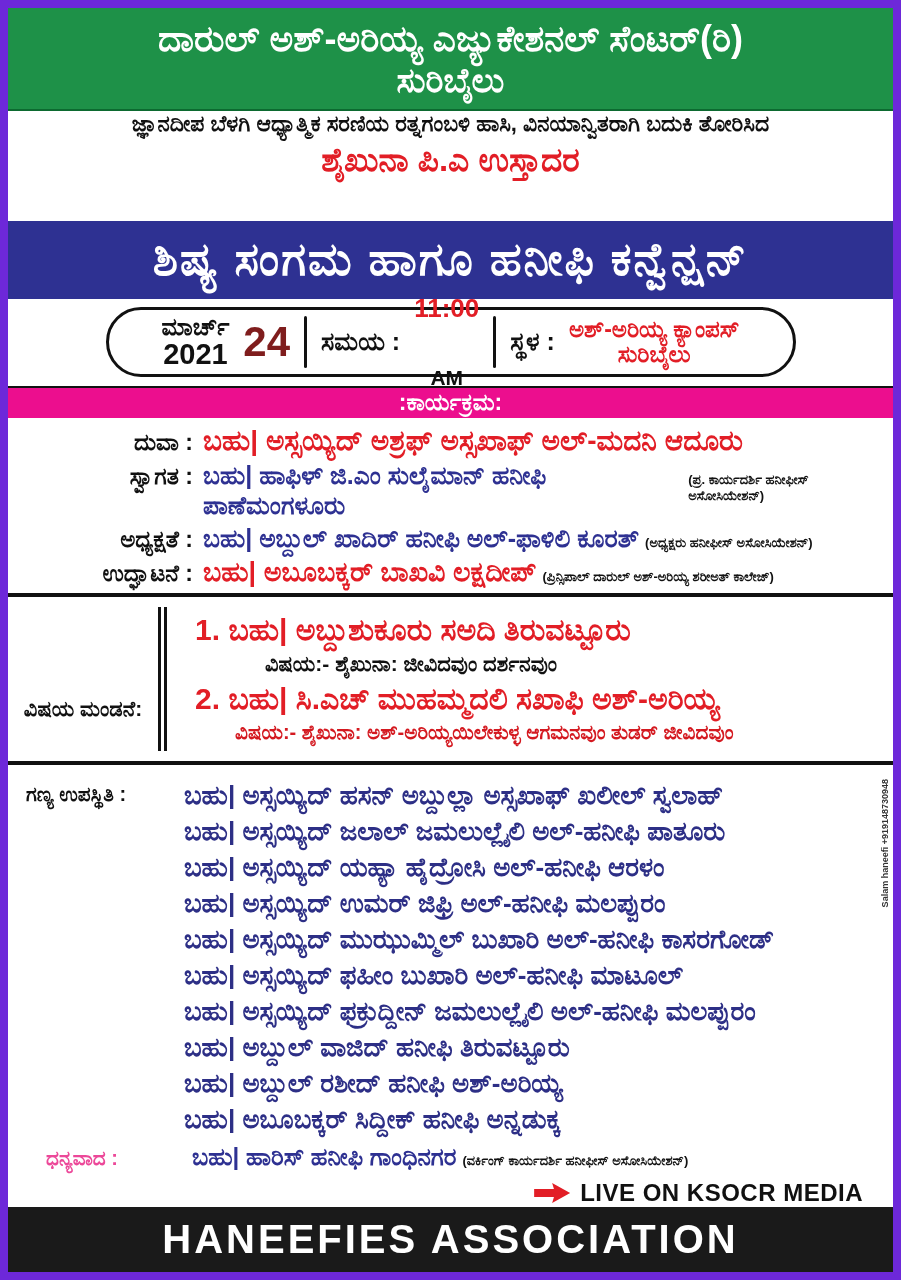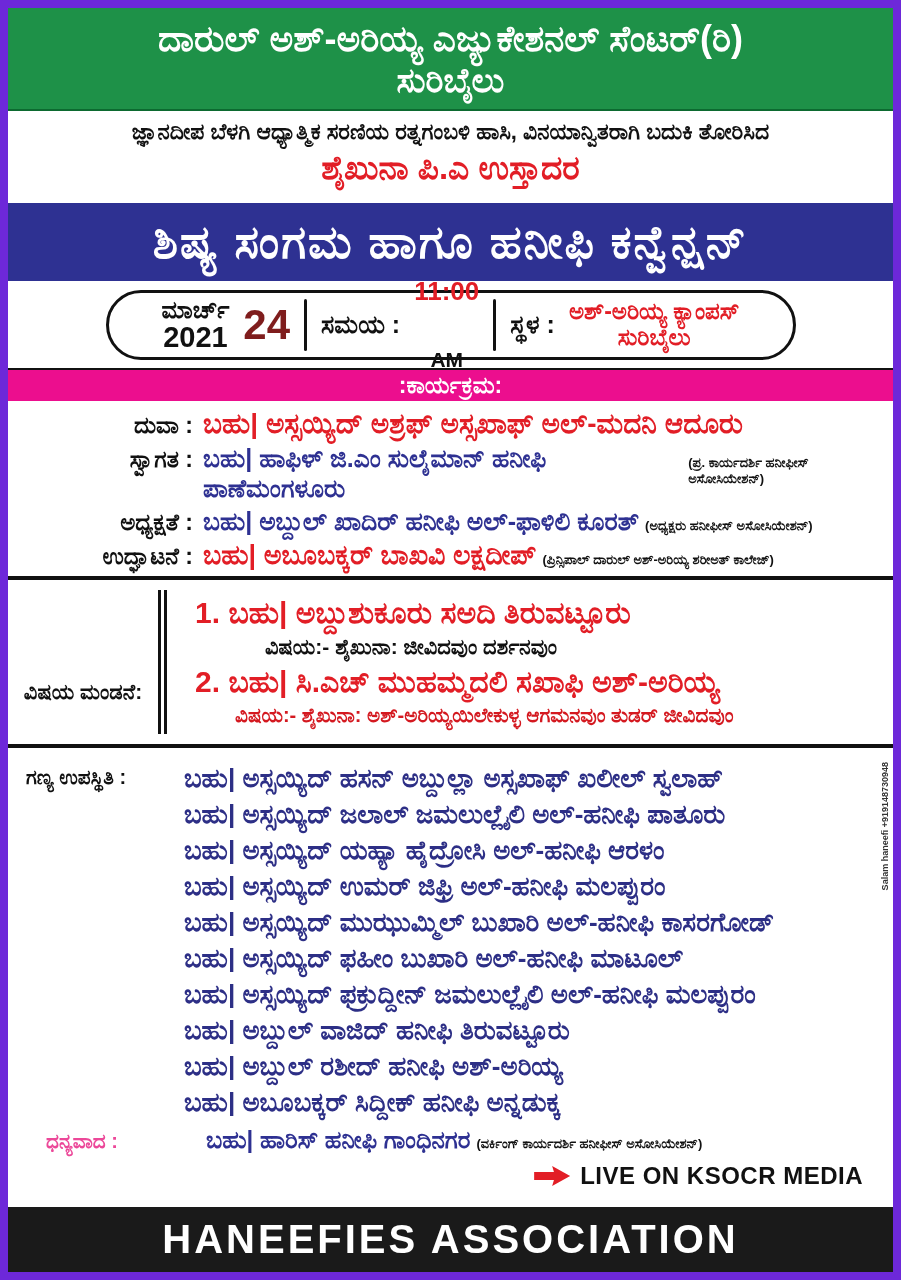--- a/index.html
+++ b/index.html
@@ -12,28 +12,28 @@
   }
   
   .green-header{
     height:103px; background:#1e9148; color:#fff; text-align:center;
     display:flex; flex-direction:column; justify-content:center;
     font-weight:bold; border-bottom:2px solid #0c6a30;
   }
   .org-line1{ font-size:36px; line-height:1.25; }
   .org-line2{ font-size:34px; line-height:1.15; }
   
-  .intro{ height:92px; text-align:center; padding-top:8px; }
+  .intro{ height:92px; text-align:center; }
   .tagline{ font-size:22px; font-weight:bold; color:#111; }
   .honoree{ font-size:33px; font-weight:bold; color:#e21e26; margin-top:4px; }
   
   .blue-banner{
     height:78px; background:#2e3192; color:#fff; display:flex;
     align-items:center; justify-content:center;
-    font-size:46px; font-weight:bold; letter-spacing:2px;
+    font-size:46px; font-weight:bold; letter-spacing:2px;margin-top:18px;
   }
   
   .schedule-row{ height:87px; display:flex; align-items:center; justify-content:center; }
   .capsule{
     height:70px; min-width:690px; border:3px solid #111; border-radius:36px;
     display:flex; align-items:center; justify-content:center; gap:14px; padding:0 30px;
     background:#fff;
   }
   .date-block{ display:flex; flex-direction:column; align-items:center; line-height:1.05; }
   .month{ font-size:24px; font-weight:bold; color:#111; }
@@ -81,21 +81,21 @@
   .guests-row{ display:flex;gap:8px; }
   .guests-label{ width:150px; flex:none; font-size:20px; font-weight:bold; color:#111; padding-top:6px; }
   .names{ color:#2d2f86; font-size:26px; font-weight:bold; }
   .names div{ line-height:36px; white-space:nowrap; }
   .watermark{
     position:absolute; right:2px; top:14px; writing-mode:vertical-rl; transform:rotate(180deg);
     font-size:9px; font-weight:bold; color:#333; line-height:1.2; text-align:center;
   }
   .thanks-row{ margin-top:6px; display:flex; align-items:baseline; }
   .thanks-label{ width:150px; flex:none; text-align:left; padding-left:20px; font-size:20px; font-weight:bold; color:#ec4899; }
-  .thanks-name{ font-size:24px; font-weight:bold; color:#2e3192; margin-left:30px; }
+  .thanks-name{ font-size:24px; font-weight:bold; color:#2e3192; margin-left:16px; }
   .thanks-note{ font-size:13px; font-weight:bold; color:#111; margin-left:6px; }
   .live-row{ display:flex; align-items:center; justify-content:flex-end; padding:8px 30px 0 0; gap:10px; }
   .live-arrow{
     display:inline-block; width:36px; height:20px; background:#e21e26;
     clip-path:polygon(0 30%, 55% 30%, 50% 0, 100% 50%, 50% 100%, 55% 70%, 0 70%);
   }
   .live-text{ font-size:24px; font-weight:bold; color:#111; letter-spacing:0.5px; }
   
   .footer{
     height:65px; background:#1a1a1a; color:#fff; display:flex;

